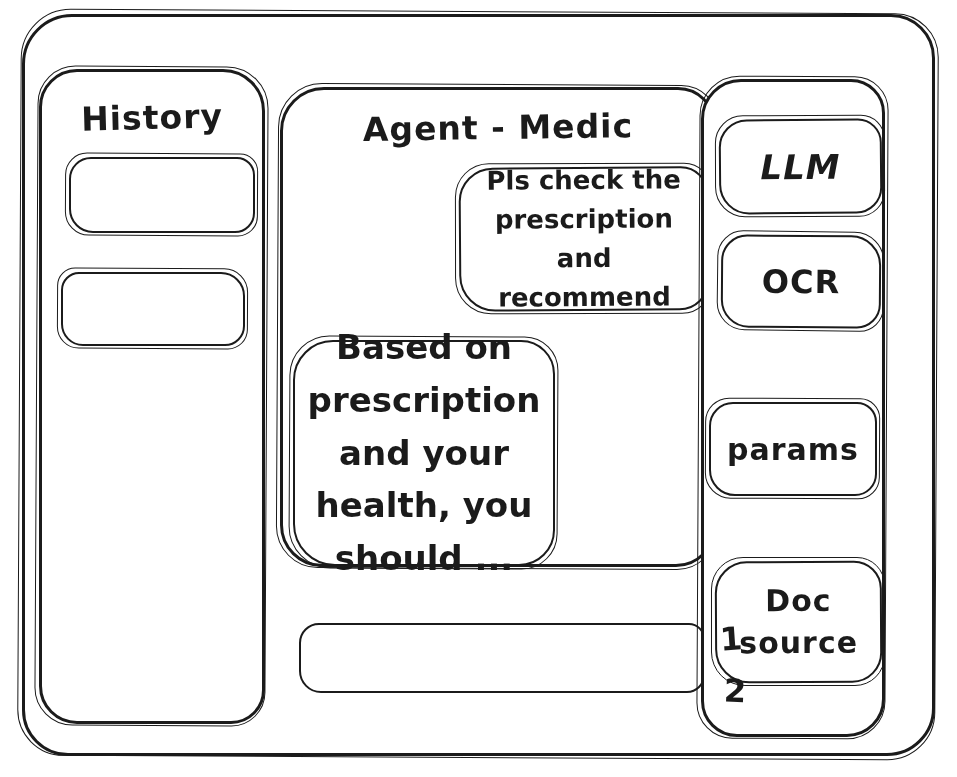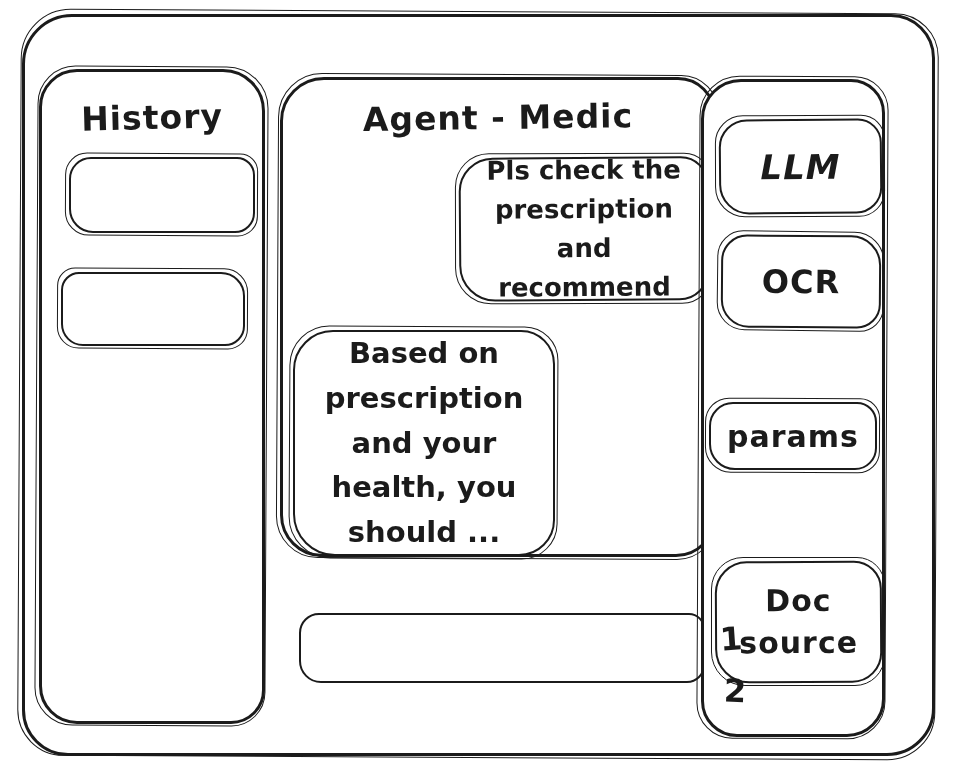--- a/index.html
+++ b/index.html
@@ -56,41 +56,41 @@
     left: 27px; top: 85px; width: 186px; height: 76px;
     border-radius: 22px 18px 20px 24px; border-width: 2.8px;
   }
   .hist-item-2 {
     left: 19px; top: 200px; width: 184px; height: 74px;
     border-radius: 18px 24px 20px 22px; border-width: 2.8px;
   }
 
   
   .chat-panel {
-    left: 255px; top: 60px; width: 436px; height: 480px;
+    left: 255px; top: 70px; width: 436px; height: 480px;
     border-radius: 44px 38px 40px 42px;
   }
   .chat-title {
     position: absolute; left: 0; top: 18px; width: 100%;
     text-align: center; font-size: 33px;
     transform: rotate(-0.8deg);
   }
   .bubble {
     display: flex; align-items: center; justify-content: center;
     text-align: center; font-size: 26px; line-height: 1.5;
   }
   .bubble-user {
     left: 176px; top: 77px; width: 250px; height: 144px;
     padding: 6px 24px;
     border-radius: 34px 28px 30px 36px; border-width: 2.8px;
     transform: rotate(-0.4deg);
   }
   .bubble-assistant {
     left: 10px; top: 250px; width: 262px; height: 226px;
-    padding: 6px 22px; font-size: 29px; line-height: 1.55;
+    padding: 6px 22px; font-size: 34px; line-height: 1.55;
     border-radius: 40px 34px 36px 42px; border-width: 2.8px;
   }
   .chat-input {
     left: 16px; top: 533px; width: 406px; height: 70px;
     border-radius: 20px 16px 18px 22px; border-width: 2.8px;
     font-family: inherit; font-size: 24px; font-weight: bold;
     padding: 0 20px; color: var(--ink); outline: none;
   }
 
   
@@ -109,21 +109,21 @@
     border-radius: 28px 24px 26px 30px; border-width: 2.8px;
     transform: rotate(-0.5deg);
   }
   .btn-ocr {
     left: 17px; top: 153px; width: 160px; height: 93px;
     font-size: 32px;
     border-radius: 26px 30px 24px 28px; border-width: 2.8px;
     transform: rotate(0.4deg);
   }
   .btn-params {
-    left: 5px; top: 320px; width: 168px; height: 68px;
+    left: 5px; top: 320px; width: 168px; height: 94px;
     font-size: 30px;
     border-radius: 24px 20px 22px 26px; border-width: 2.8px;
   }
   .btn-doc {
     left: 11px; top: 431px; width: 167px; height: 122px;
     font-size: 30px; text-align: center; line-height: 1.4;
     padding: 20px 20px;
     border-radius: 32px 28px 30px 34px; border-width: 2.8px;
     transform: rotate(-0.3deg);
     margin-top: 48px;

